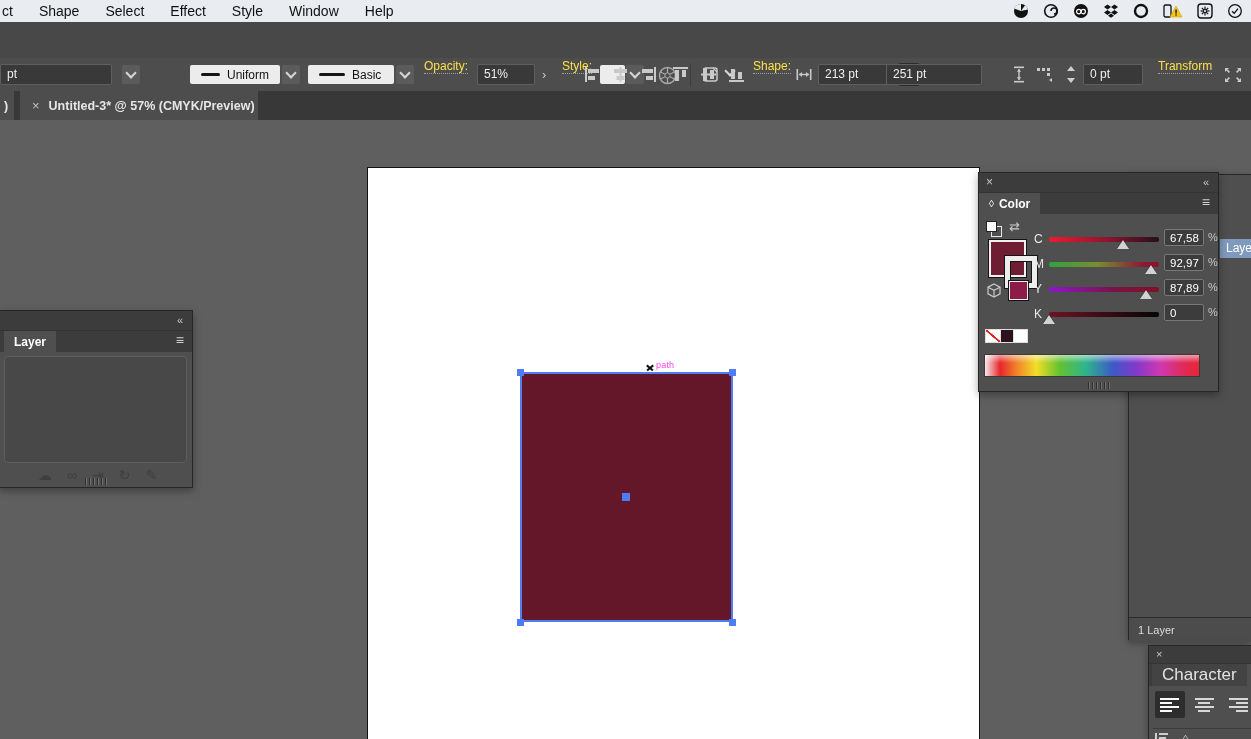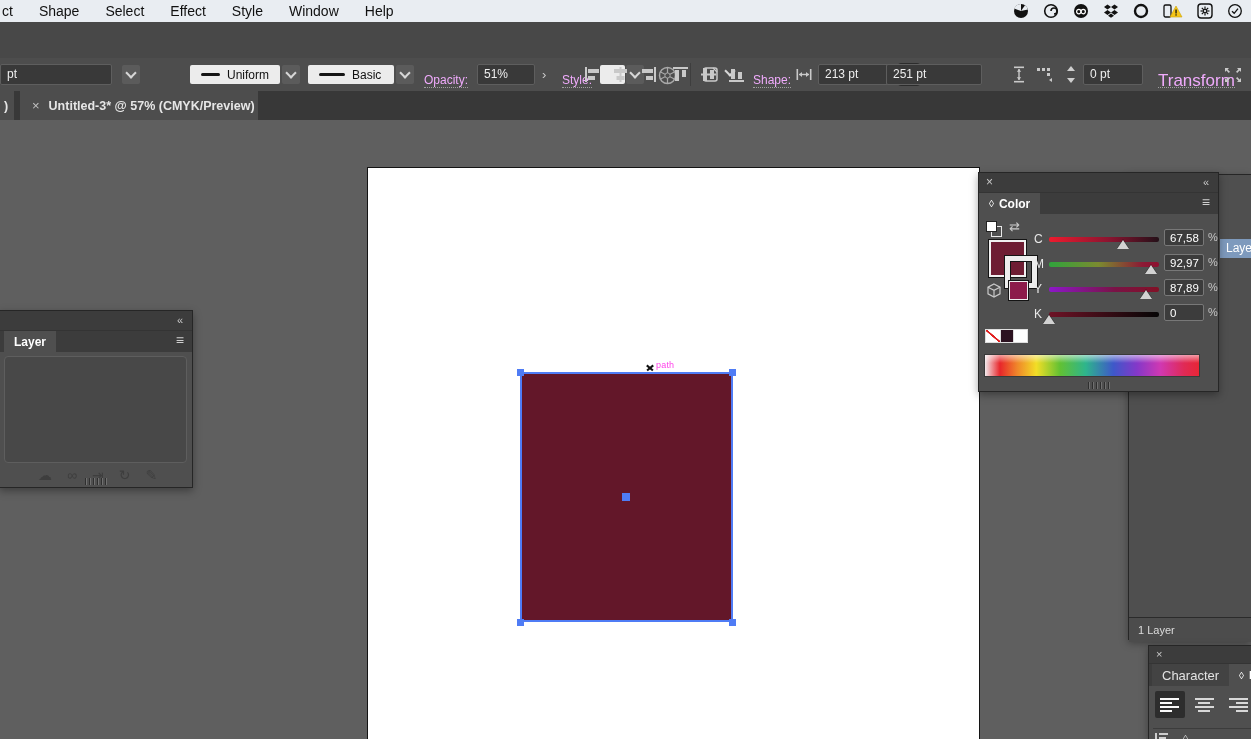--- a/index.html
+++ b/index.html
@@ -19,21 +19,21 @@
   .toolbar{position:absolute;top:58px;left:0;right:0;height:33px;background:#4d4d4d;border-bottom:1px solid #2b2b2b;z-index:40}
   .tfield{position:absolute;top:6px;height:21px;background:#393939;border:1px solid #5e5e5e;border-radius:2px;
           color:#eee;font-size:12px;line-height:19px;padding-left:6px;box-sizing:border-box}
   .combo{position:absolute;top:7px;height:19px;background:#ececec;border-radius:2px;color:#111;font-size:12px;
          display:flex;align-items:center;padding:0 11px;box-sizing:border-box;gap:7px}
   .combo .pline{height:3px;background:#151515;border-radius:2px}
   .chevbox{position:absolute;top:7px;width:18px;height:19px;background:#5b5b5b;border-radius:2px;
            display:flex;align-items:center;justify-content:center}
   .chev{width:6px;height:6px;border-right:2px solid #d7d7d7;border-bottom:2px solid #d7d7d7;
         transform:rotate(45deg);margin-top:-3px}
-  .tlabel{position:absolute;top:16px;font-size:12px;color:#f0abfc;border-bottom:1px dotted #9f9f9f;line-height:13px}
+  .tlabel{position:absolute;top:2px;font-size:12px;color:#fde047;border-bottom:1px dotted #9f9f9f;line-height:13px}
   .tsep{position:absolute;top:5px;width:1px;height:23px;background:#3e3e3e}
   .ticon{position:absolute;top:8px}
   .chainbtn{position:absolute;top:5px;width:22px;height:23px;background:#2c2c2c;border-radius:3px;
             display:flex;align-items:center;justify-content:center}
   .stepper{position:absolute;top:8px;width:12px;height:17px;display:flex;flex-direction:column;align-items:center;justify-content:space-between}
   .tri-up{width:0;height:0;border-left:4px solid transparent;border-right:4px solid transparent;border-bottom:5px solid #cfcfcf}
   .tri-dn{width:0;height:0;border-left:4px solid transparent;border-right:4px solid transparent;border-top:5px solid #cfcfcf}
 
   
   .tabbar{position:absolute;top:91px;left:0;right:0;height:29px;background:#383838;z-index:40}
@@ -298,21 +298,21 @@
       <rect x="11" y="1" width="3" height="3"></rect>
       <rect x="11" y="6" width="3" height="3"></rect>
       <path d="M13 13 l3 2 l0 -4 Z" fill="#c9c9c9"></path>
     </svg>
   <div class="stepper" style="left:1065px">
       <span class="tri-up"></span>
       <span class="tri-dn"></span>
     </div>
   <div class="tfield" style="left:1083px;width:60px">0 pt</div>
 
-  <span class="tlabel" style="left:1158px;font-size:17px">Transform</span>
+  <span class="tlabel" style="left:1158px;font-size:12px">Transform</span>
   <svg class="ticon" style="left:1224px;top:9px" width="18" height="16" viewBox="0 0 18 16" fill="#c9c9c9">
       <path d="M1 1 h4 l-1.4 1.4 L6 4.8 L4.8 6 L2.4 3.6 L1 5 Z"></path>
       <path d="M17 1 h-4 l1.4 1.4 L12 4.8 L13.2 6 L15.6 3.6 L17 5 Z"></path>
       <path d="M1 15 v-4 l1.4 1.4 L4.8 10 L6 11.2 L3.6 13.6 L5 15 Z"></path>
       <path d="M17 15 v-4 l-1.4 1.4 L13.2 10 L12 11.2 L14.4 13.6 L13 15 Z"></path>
     </svg>
 </div>
 
 <div class="tabbar">
   <div class="doctab" style="left:0;width:14px;padding:0 4px">
@@ -451,21 +451,21 @@
       <i></i>
       <i></i>
     </div>
 </div>
 
 <div class="panel" style="left:1148px;top:645px;width:103px;height:94px;z-index:10;border-right:none;border-bottom:none">
   <div class="pstrip" style="height:17px">
     <span class="pglyph" style="left:7px;font-size:11px;line-height:17px">×</span>
   </div>
   <div class="ptabs" style="height:22px">
-    <div class="ptab inactive" style="margin-left:3px;font-size:13px">
+    <div class="ptab inactive" style="margin-left:3px;font-size:17px">
       <span>Character</span>
     </div>
     <div class="ptab" style="font-size:11.5px;padding-right:0">
       <span style="font-weight:normal;font-size:10px">◊</span>
       <span>Parag</span>
     </div>
   </div>
   <div class="align-row">
     <div class="align-btn al-l active">
         <i></i>

